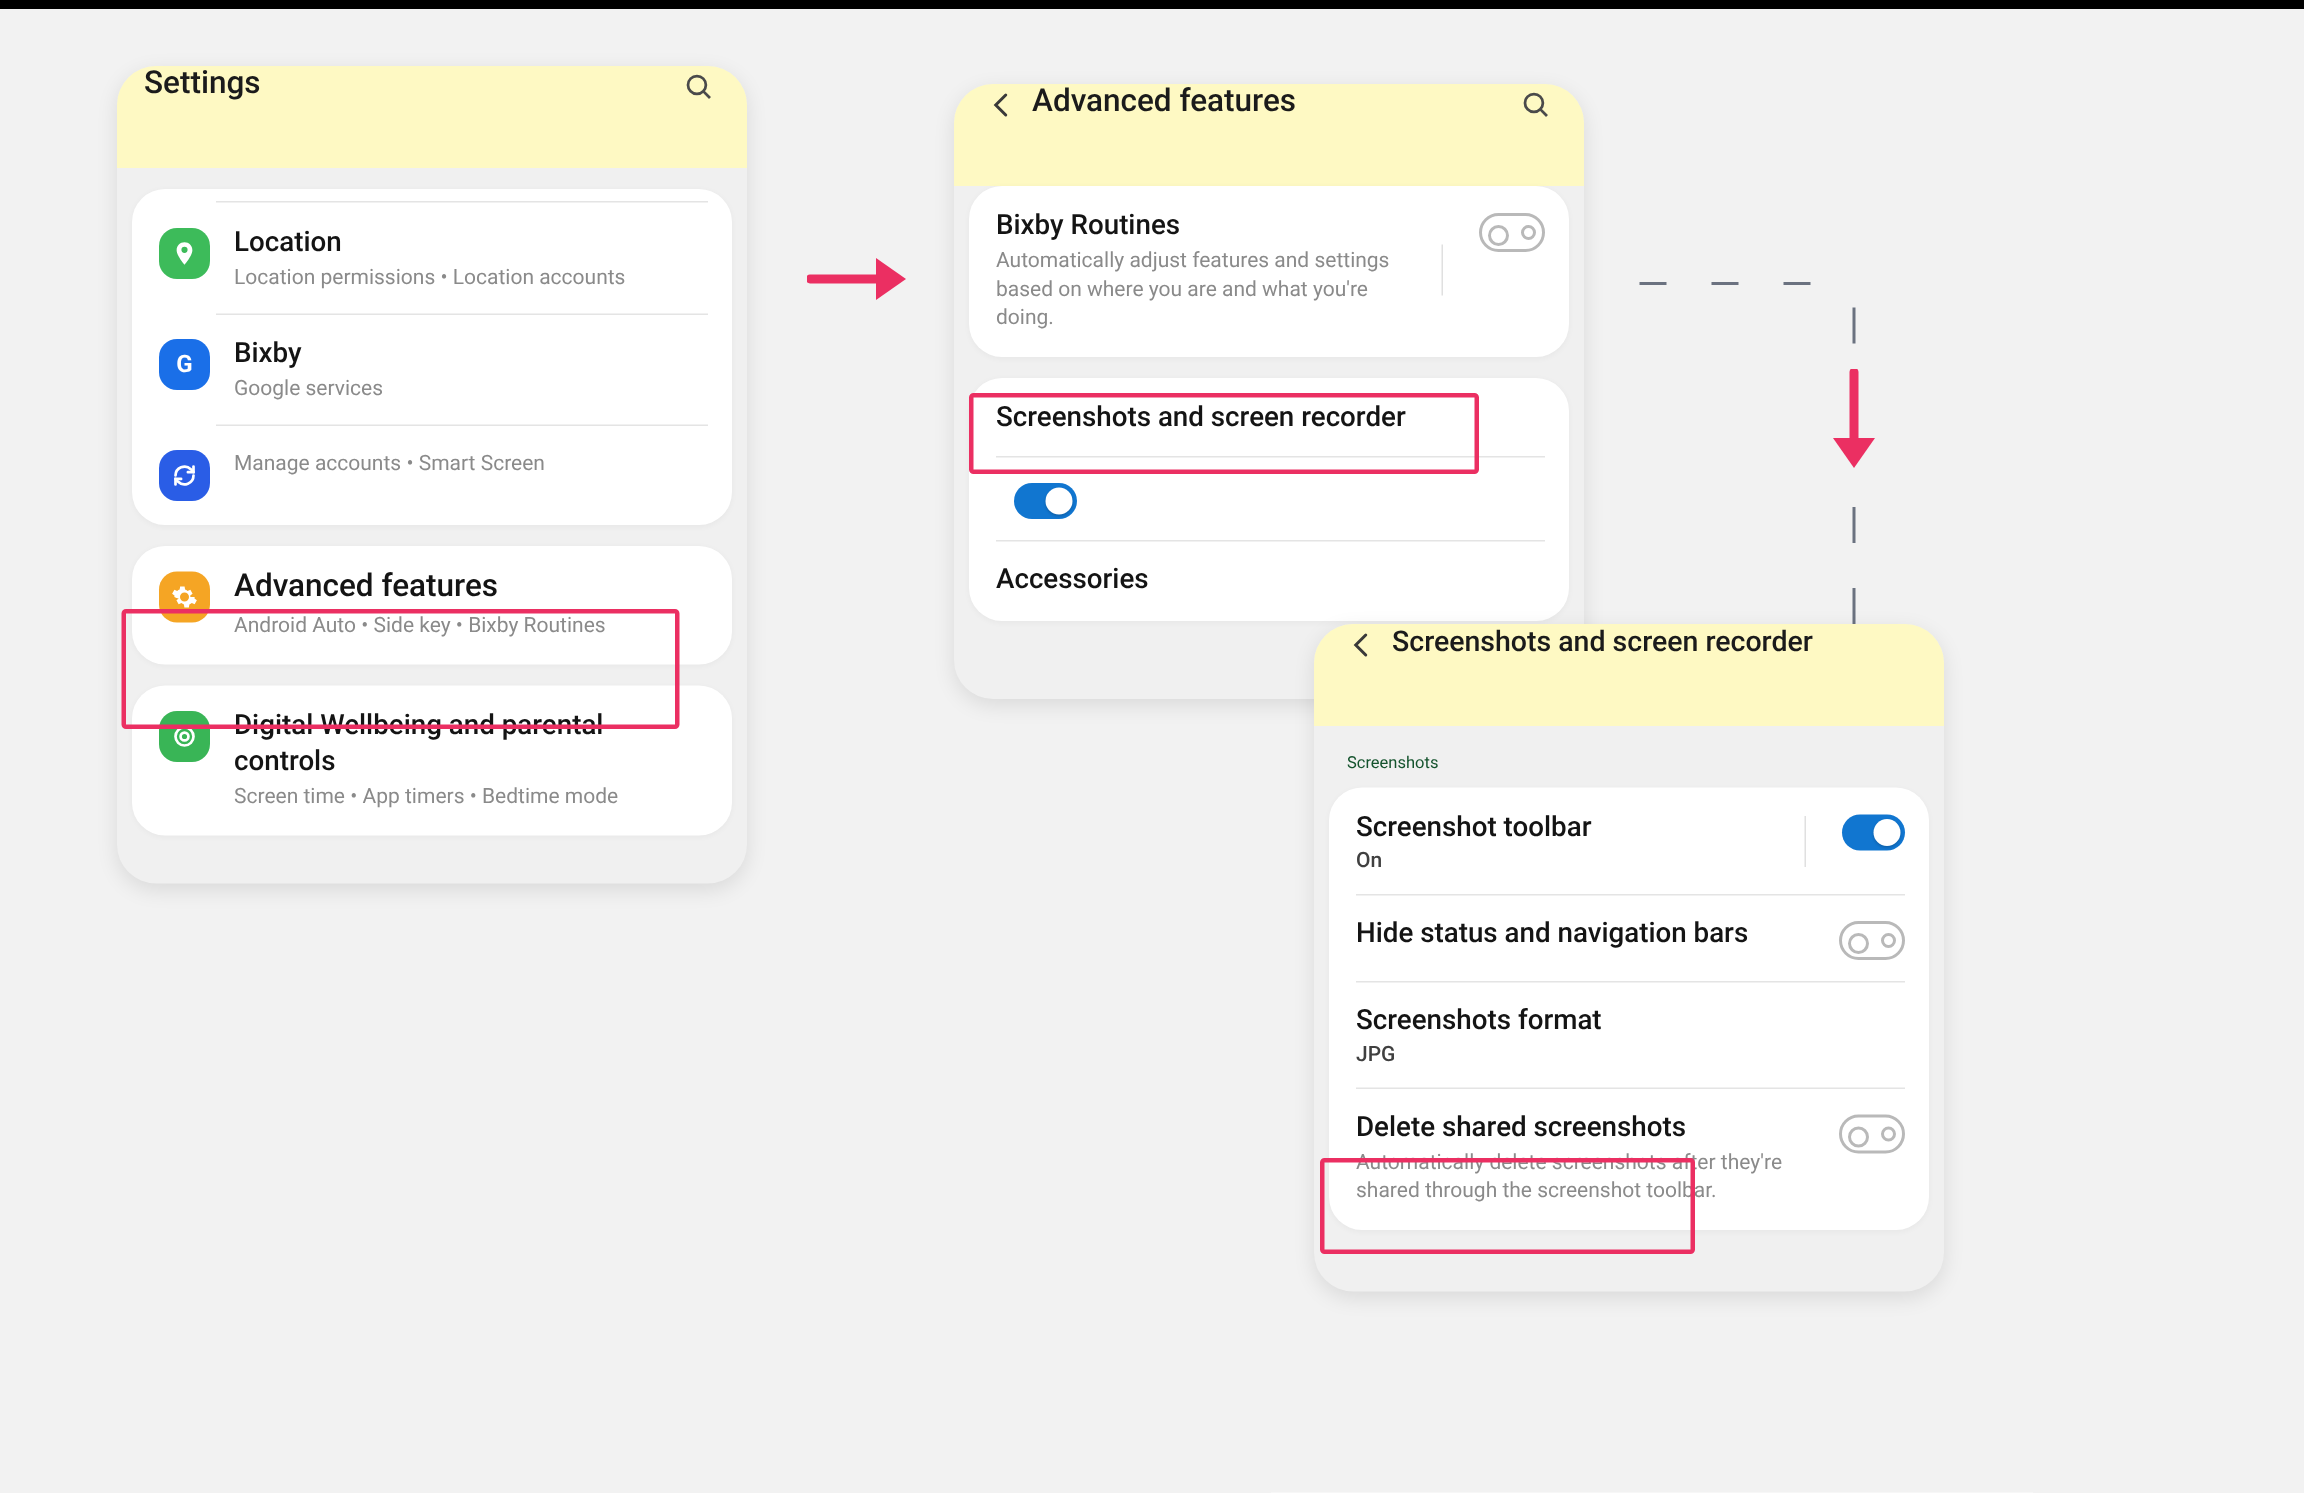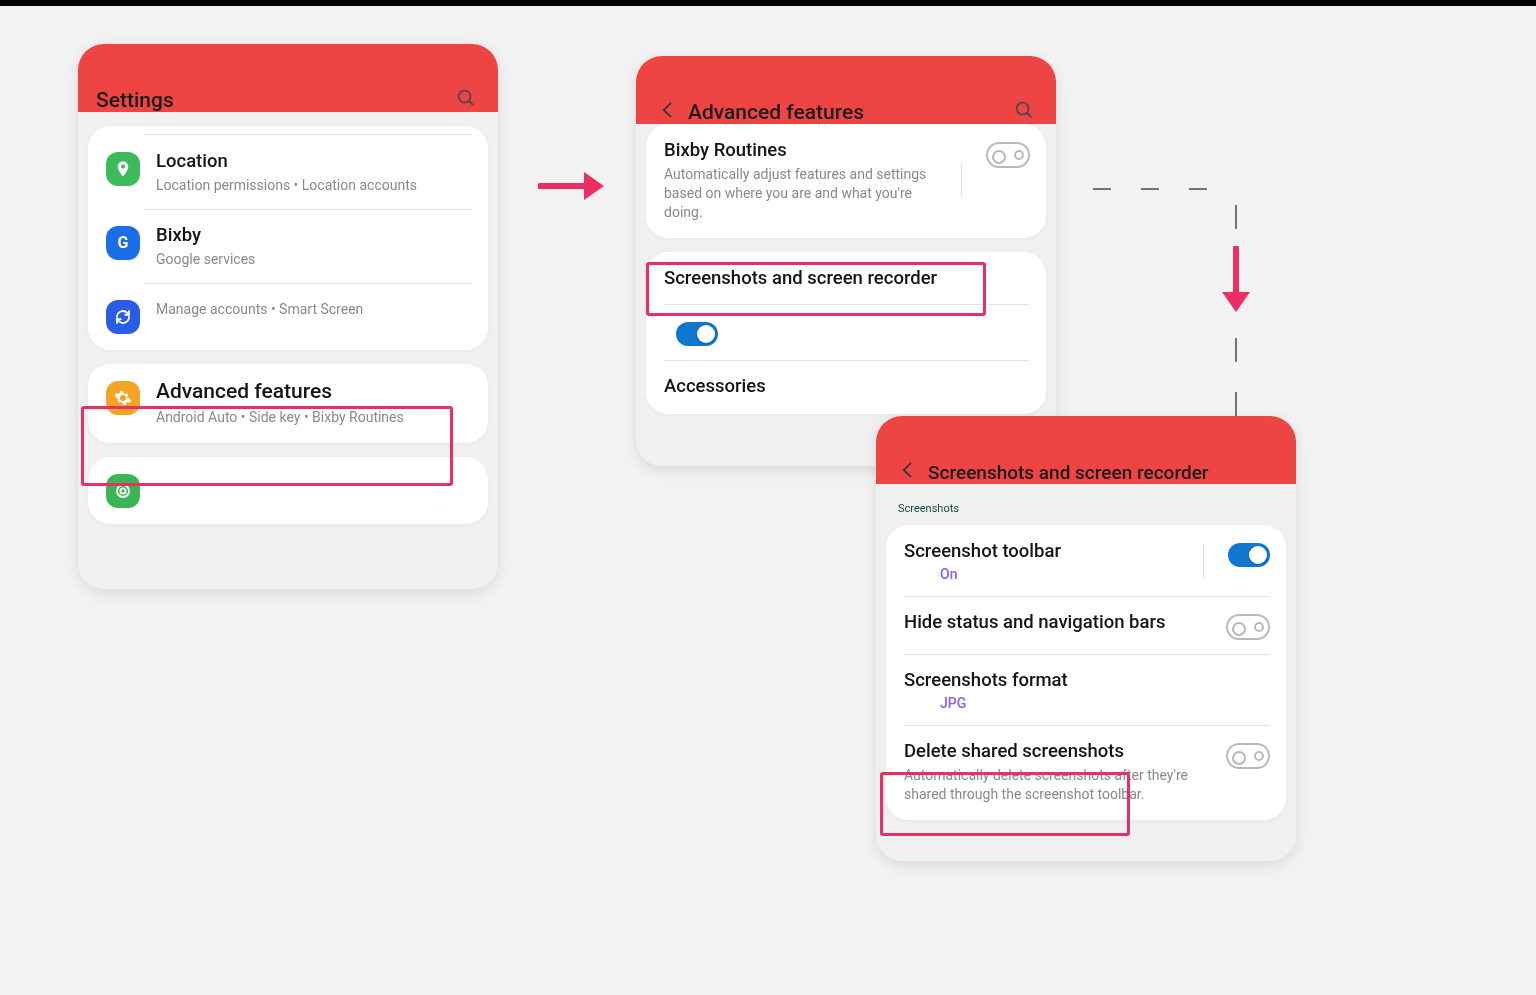--- a/index.html
+++ b/index.html
@@ -16,23 +16,23 @@
   .phone {
     position:absolute;
     width:420px;
     background:#f0f0f0;
     border-radius:26px;
     box-shadow: 0 4px 14px rgba(0,0,0,0.10);
     overflow:hidden;
   }
   .phone-header{
     height:68px;
-    display:flex; align-items:flex-end;
+    display:flex; align-items:flex-start;
     padding:0 18px;
-    background:#ef4444;
+    background:#fef9c3;
   }
   .phone-header .back{
     width:28px;height:28px;display:flex;align-items:center;justify-content:center;color:#3a3a3a;
     margin-right:6px;
   }
   .phone-header .title{
     font-size:21px;font-weight:500;color:#1b1b1b;flex:1;
   }
   .phone-header .search{
     width:28px;height:28px;display:flex;align-items:center;justify-content:center;color:#4a4a4a;
@@ -55,21 +55,21 @@
   }
   .row.noicon + .row.noicon::before,
   .row.noicon::before{ left:18px; }
   .icon-slot{
     width:34px;height:34px;border-radius:12px;display:flex;align-items:center;justify-content:center;
     margin-right:16px;margin-top:3px;color:#fff;flex-shrink:0;
   }
   .row-text{flex:1;min-width:0;}
   .row-title{font-size:18.5px;color:#141414;font-weight:500;line-height:1.3;}
   .row-sub{font-size:14px;color:#8a8a8a;margin-top:3px;line-height:1.35;}
-  .row-status-blue{font-size:14px;color:#8b5cf6;margin-top:3px;font-weight:500;margin-left:36px;}
+  .row-status-blue{font-size:14px;color:#404040;margin-top:3px;font-weight:500;}
   .section-label{font-size:11px;color:#14532d;padding:18px 22px 6px 22px;}
   .toggle{
     width:42px;height:24px;border-radius:12px;background:#c9c9c9;position:relative;flex-shrink:0;margin-left:12px;margin-top:4px;
   }
   .toggle::after{content:"";position:absolute;width:18px;height:18px;border-radius:50%;background:#fff;top:3px;left:3px;box-shadow:0 1px 2px rgba(0,0,0,.2);}
   .toggle.on{background:#1176d0;}
   .toggle.on::after{left:auto;right:3px;}
   .toggle.oval{
     width:44px;height:26px;border-radius:15px;background:transparent;border:2px solid #b9b9b9;
   }
@@ -160,20 +160,24 @@
     </div>
 
     <div class="card">
       <div class="row">
         <div class="icon-slot" style="background:#39b556">
           <svg width="18" height="18" viewBox="0 0 24 24" fill="none" stroke="#fff" stroke-width="2.4">
               <circle cx="12" cy="12" r="8"></circle>
               <circle cx="12" cy="12" r="3.5"></circle>
             </svg>
         </div>
+        <div class="row-text">
+          <div class="row-title">Digital Wellbeing and parental controls</div>
+          <div class="row-sub">Screen time  •  App timers  •  Bedtime mode</div>
+        </div>
       </div>
     </div>
   </div>
   <div class="highlight" style="left:81px;top:400px;width:372px;height:80px;"></div>
 
   <div class="arrow-right" style="left:538px;top:162px;">
     <svg width="66" height="36" viewBox="0 0 66 36">
         <line x1="2" y1="18" x2="48" y2="18" stroke="#eb2f62" stroke-width="6" stroke-linecap="round"></line>
         <polygon points="46,4 66,18 46,32" fill="#eb2f62"></polygon>
       </svg>

